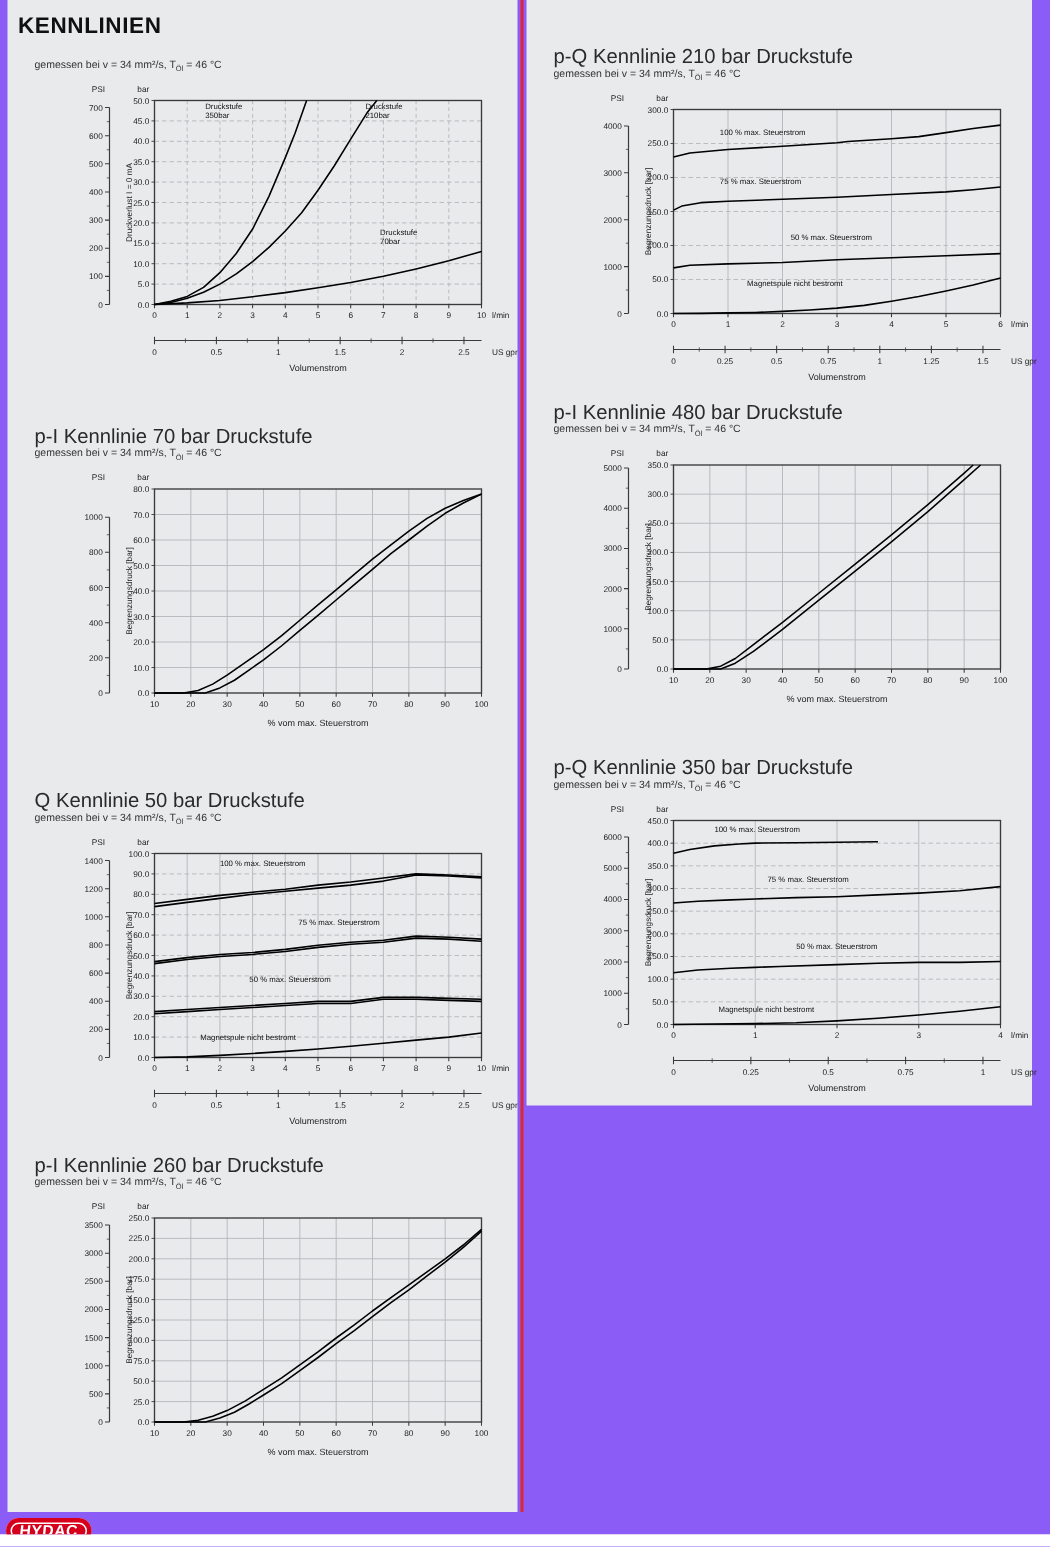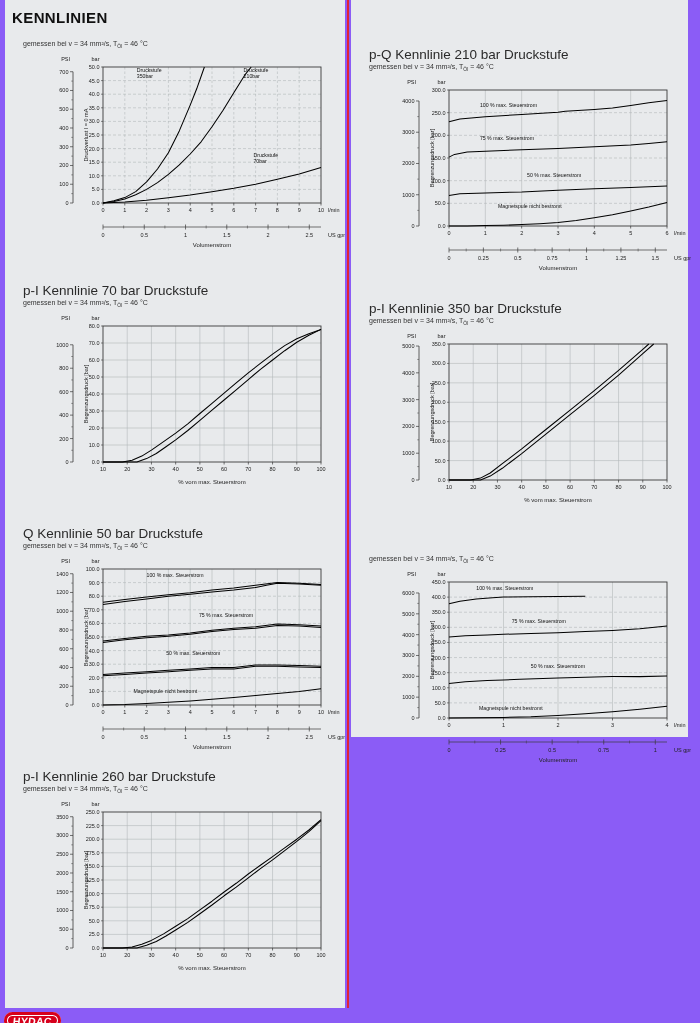--- a/index.html
+++ b/index.html
@@ -4,21 +4,21 @@
 <style>
   html,body{margin:0;padding:0;background:#fff;font-family:"Liberation Sans",sans-serif;}
   .page{position:relative;width:700px;height:1023px;background:#8b5cf6;overflow:hidden;}
   .columns{display:flex;align-items:flex-start;}
   .col{background:#e8eaec;}
   .col-left{margin-left:5px;width:340px;min-height:1008px;}
   .divider{width:2px;background:#e02633;height:1008px;margin:0 2px;}
   .col-right{width:337px;height:737px;padding-top:24px;box-sizing:border-box;}
   .header{font-size:15px;font-weight:bold;color:#101010;padding:9px 0 2px 7px;letter-spacing:0.4px;}
   .chart-box{height:243px;padding:12px 0 0 10px;box-sizing:border-box;}
-  .col-right .chart-box{height:237px;padding-top:6px;margin-top:17px;}
+  .col-right .chart-box{height:237px;padding-top:6px;}
   .chart-title{font-size:13.5px;color:#2a2a2a;margin:0 0 1px 8px;}
   .chart-subtitle{font-size:7px;color:#333;margin:0 0 4px 8px;}
   .chart-subtitle sub{font-size:5px;}
   svg{display:block;}
   .logo{position:absolute;left:4px;top:1012px;width:57px;height:17px;background:#d6001c;border-radius:9px;
         display:flex;align-items:center;justify-content:center;
         box-shadow:inset 0 0 0 3px #d6001c, inset 0 0 0 4px #ffffff;}
   .logo span{color:#fff;font-weight:bold;font-size:10.5px;letter-spacing:0.3px;transform:skewX(-6deg);}
 </style>
 </head>
@@ -609,21 +609,21 @@
               <polyline points="88.0,119.6 98.9,117.8 124.3,116.9 160.7,116.0 197.0,114.2 233.3,112.8 269.7,111.5 306.0,110.1"></polyline>
               <polyline points="88.0,150.0 106.2,149.9 124.3,149.6 142.5,149.3 160.7,148.6 178.8,147.7 197.0,146.4 215.2,144.6 233.3,141.8 251.5,138.7 269.7,135.0 287.8,131.0 306.0,126.4"></polyline>
             </g>
             <text x="118.88333333333333" y="31.226666666666674" text-anchor="start" font-size="5.2" fill="#111">100 % max. Steuerstrom</text>
             <text x="118.88333333333333" y="63.866666666666674" text-anchor="start" font-size="5.2" fill="#111">75 % max. Steuerstrom</text>
             <text x="166.11666666666667" y="101.03999999999999" text-anchor="start" font-size="5.2" fill="#111">50 % max. Steuerstrom</text>
             <text x="137.05" y="131.86666666666667" text-anchor="start" font-size="5.2" fill="#111">Magnetspule nicht bestromt</text>
           </svg>
         </div>
         <div class="chart-box">
-          <div class="chart-title">p-I Kennlinie 350 bar Druckstufe</div>
+          <div class="chart-title">p-I Kennlinie 480 bar Druckstufe</div>
           <div class="chart-subtitle"><span>gemessen bei v = 34 mm²/s, T</span><sub>Öl</sub><span> = 46 °C</span></div>
           <svg width="330" height="204" viewBox="0 0 330 204">
             <g stroke="#b4b8ba" stroke-width="0.6">
               <line x1="112.22222222222223" y1="14" x2="112.22222222222223" y2="150"></line>
               <line x1="136.44444444444446" y1="14" x2="136.44444444444446" y2="150"></line>
               <line x1="160.66666666666666" y1="14" x2="160.66666666666666" y2="150"></line>
               <line x1="184.88888888888889" y1="14" x2="184.88888888888889" y2="150"></line>
               <line x1="209.11111111111111" y1="14" x2="209.11111111111111" y2="150"></line>
               <line x1="233.33333333333331" y1="14" x2="233.33333333333331" y2="150"></line>
               <line x1="257.55555555555554" y1="14" x2="257.55555555555554" y2="150"></line>
@@ -700,20 +700,21 @@
               <text x="306" y="159" text-anchor="middle">100</text>
             </g>
             <text x="197" y="172" text-anchor="middle" font-size="6" fill="#222">% vom max. Steuerstrom</text>
             <g fill="none" stroke="#000" stroke-width="1.05" stroke-linejoin="round">
               <polyline points="88.0,150.0 109.8,150.0 119.5,148.1 129.2,143.0 141.3,133.7 160.7,118.9 184.9,99.5 209.1,80.1 233.3,60.6 257.6,40.4 281.8,19.4 287.8,14.0"></polyline>
               <polyline points="88.0,150.0 119.5,150.0 129.2,146.1 141.3,138.3 160.7,123.6 184.9,104.1 209.1,84.7 233.3,65.3 257.6,45.1 281.8,23.7 292.7,14.0"></polyline>
             </g>
           </svg>
         </div>
         <div class="chart-box">
+          <div class="chart-title">p-Q Kennlinie 350 bar Druckstufe</div>
           <div class="chart-subtitle"><span>gemessen bei v = 34 mm²/s, T</span><sub>Öl</sub><span> = 46 °C</span></div>
           <svg width="330" height="204" viewBox="0 0 330 204">
             <g stroke="#b4b8ba" stroke-width="0.6">
               <line x1="142.5" y1="14" x2="142.5" y2="150"></line>
               <line x1="197" y1="14" x2="197" y2="150"></line>
               <line x1="251.5" y1="14" x2="251.5" y2="150"></line>
               <line x1="88" y1="134.88888888888889" x2="306" y2="134.88888888888889" stroke-dasharray="3 2"></line>
               <line x1="88" y1="119.77777777777777" x2="306" y2="119.77777777777777" stroke-dasharray="3 2"></line>
               <line x1="88" y1="104.66666666666667" x2="306" y2="104.66666666666667" stroke-dasharray="3 2"></line>
               <line x1="88" y1="89.55555555555556" x2="306" y2="89.55555555555556" stroke-dasharray="3 2"></line>

